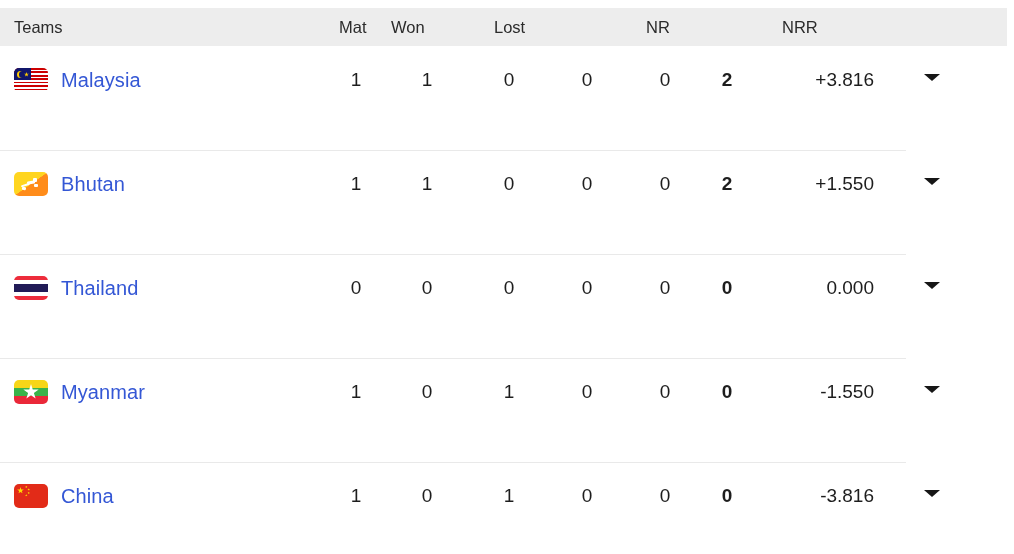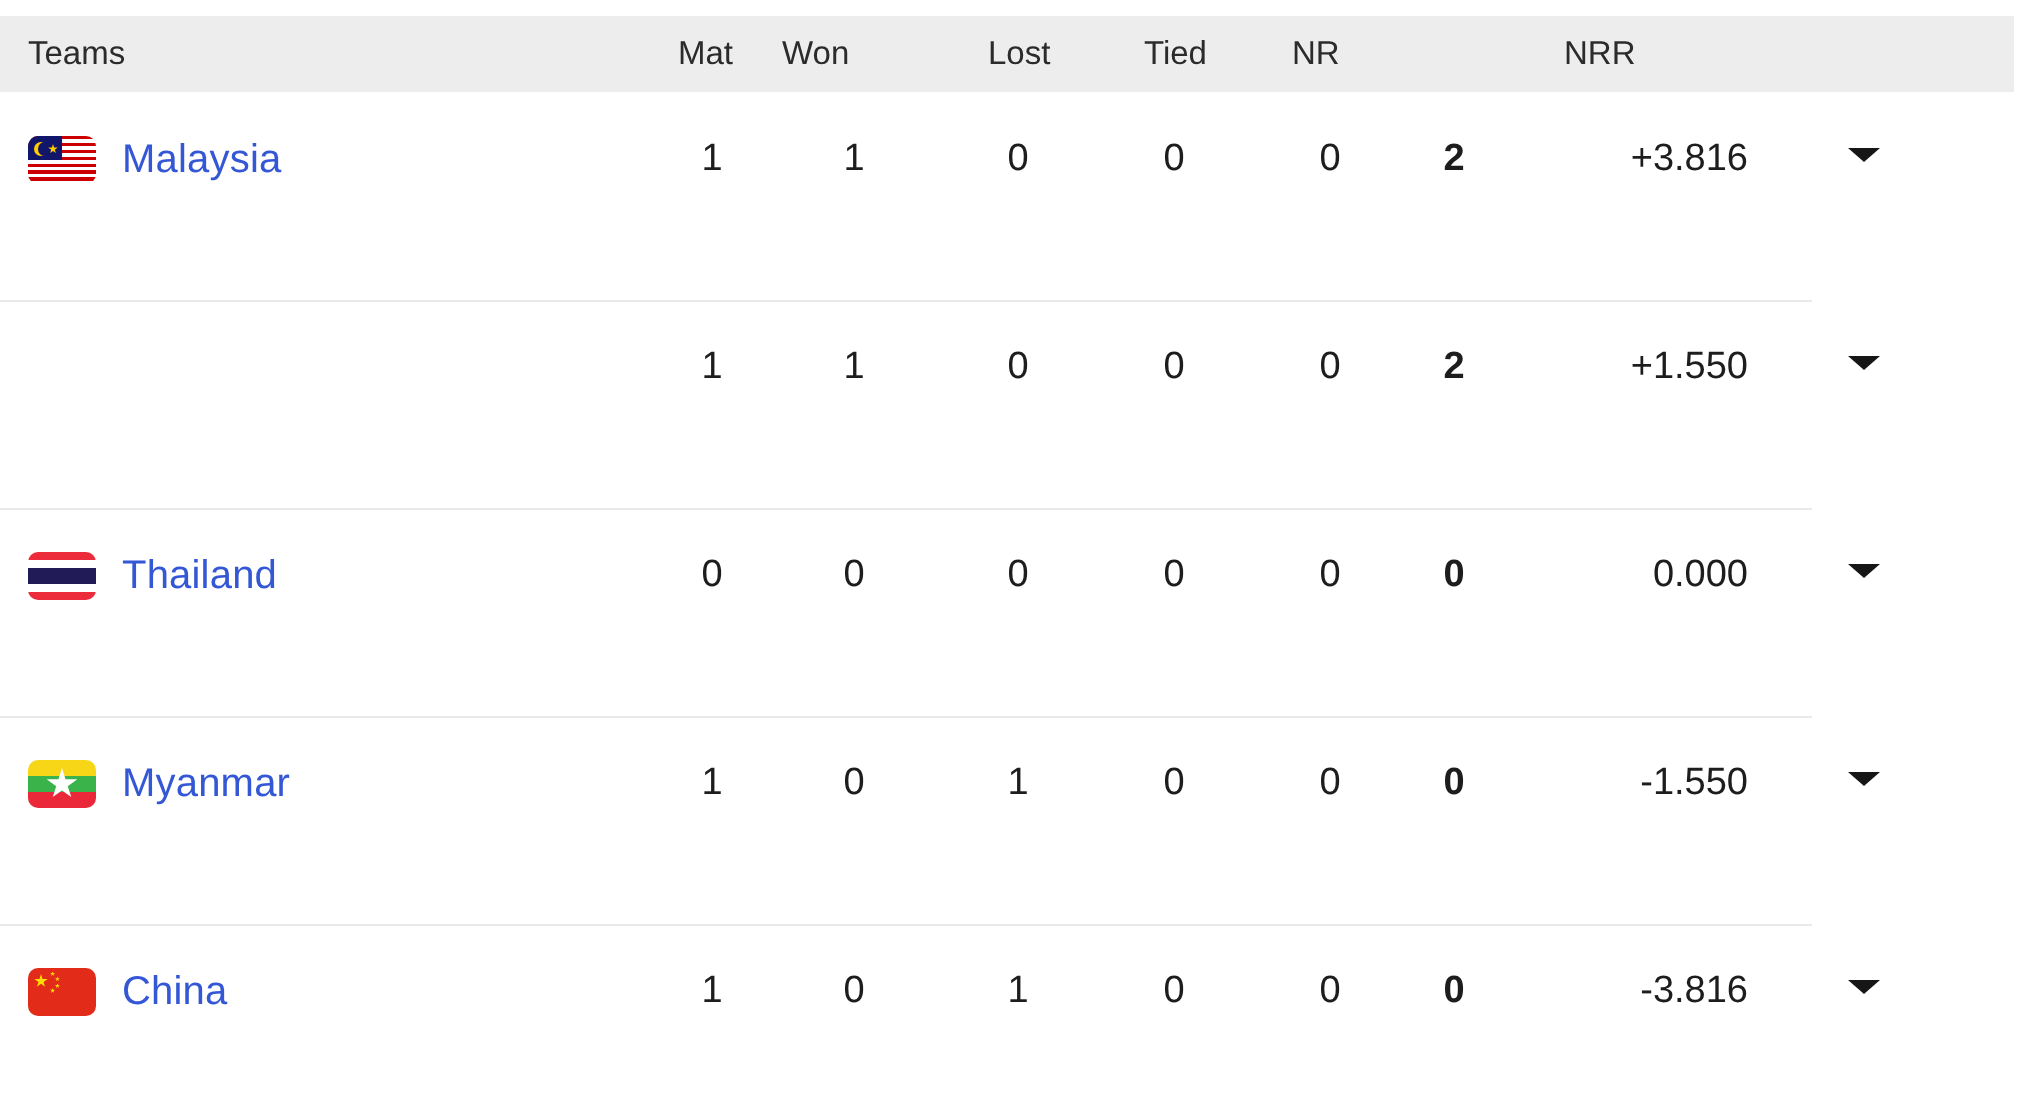--- a/index.html
+++ b/index.html
@@ -258,21 +258,20 @@
 </head>
 <body>
 
 <div class="standings">
 
   <div class="table-header">
     <div class="hcell teams">Teams</div>
     <div class="hcell num h-mat">Mat</div>
     <div class="hcell num h-won">Won</div>
     <div class="hcell num h-lost">Lost</div>
-    <div class="hcell num h-tied">Tied</div>
     <div class="hcell num h-nr">NR</div>
     <div class="hcell h-nrr">NRR</div>
   </div>
 
   <div class="rows" id="rows-container">
   <div class="row first">
 
     <div class="content">
       <div class="team">
         <span class="flag flag-malaysia">
@@ -290,20 +289,32 @@
       <div class="num c-nr">0</div>
       <div class="num c-pts">2</div>
       <div class="num c-nrr">+3.816</div>
       <div class="caret"></div>
     </div>
   </div>
 
   <div class="row">
     <div class="sep"></div>
     <div class="content">
+      <div class="team">
+        <span class="flag flag-bhutan">
+              <span class="dragon">
+                <span class="d1"></span>
+                <span class="d2"></span>
+                <span class="d3"></span>
+                <span class="d4"></span>
+                <span class="d5"></span>
+              </span>
+            </span>
+        <span class="team-name">Bhutan</span>
+      </div>
       <div class="num c-mat">1</div>
       <div class="num c-won">1</div>
       <div class="num c-lost">0</div>
       <div class="num c-tied">0</div>
       <div class="num c-nr">0</div>
       <div class="num c-pts">2</div>
       <div class="num c-nrr">+1.550</div>
       <div class="caret"></div>
     </div>
   </div>

